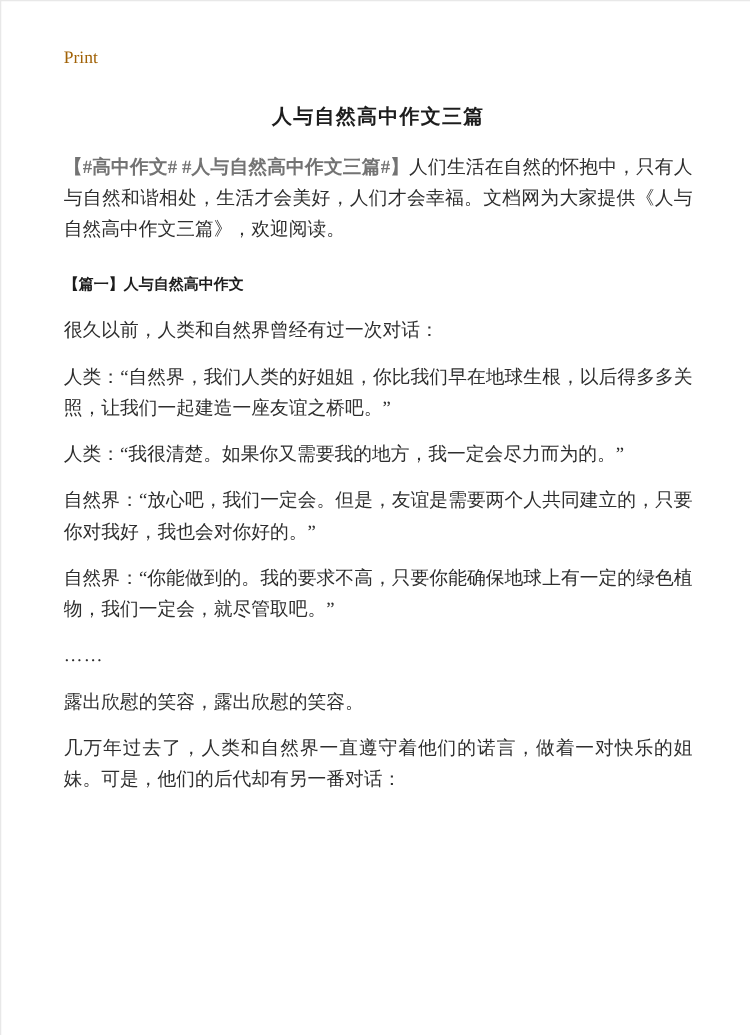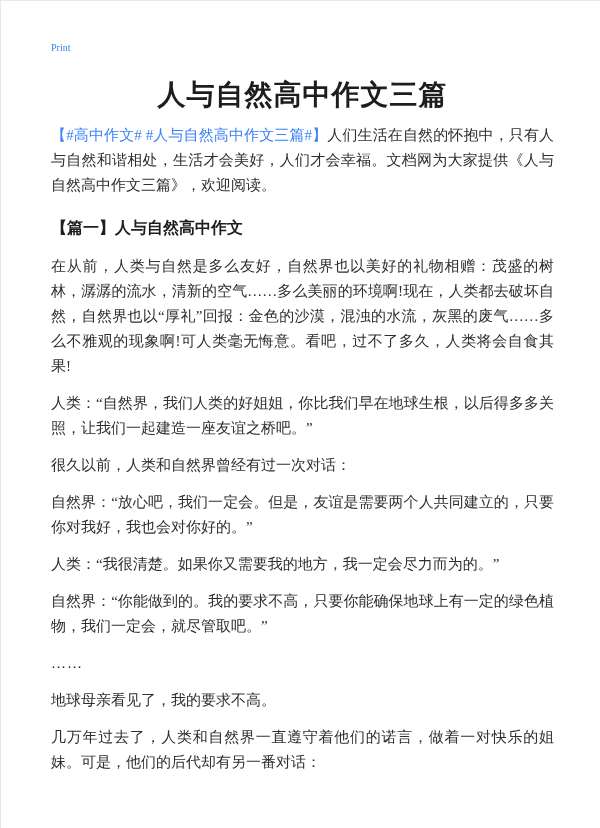--- a/index.html
+++ b/index.html
@@ -15,56 +15,56 @@
     font-family: "Liberation Serif", "DejaVu Serif", serif;
     color: #2e2e2e;
     border-top: 1px solid #e8e8e8;
     border-left: 1px solid #e8e8e8;
     box-sizing: border-box;
   }
   .page {
     padding: 36px 46px 0 50px;
   }
   .print-link {
-    font-size: 10px;
-    color: #3b82f6;
+    font-size: 14px;
+    color: #a16207;
     line-height: 18px;
     display: inline-block;
     cursor: pointer;
   }
   .doc-title {
     margin: 24px 0 0 0;
     text-align: center;
-    font-size: 28px;
+    font-size: 16px;
     font-weight: bold;
     color: #1d1d1d;
     letter-spacing: 1px;
     line-height: 28px;
   }
   .content {
     margin-top: 14px;
     font-size: 15px;
     line-height: 25px;
   }
   .para {
     margin: 0 0 12px 0;
     text-align: justify;
     text-justify: inter-ideograph;
     word-break: break-all;
   }
   .para.ellipsis-row {
     letter-spacing: 1px;
   }
   .intro-bold {
-    font-weight: normal;
-    color: #3b82f6;
+    font-weight: bold;
+    color: #737373;
   }
   .section-heading {
     margin: 18px 0 14px 0;
-    font-size: 16px;
+    font-size: 12px;
     font-weight: bold;
     color: #1d1d1d;
     line-height: 24px;
   }
 </style>
 </head>
 <body>
 
 <div class="page">
 
@@ -72,32 +72,31 @@
 
   <h1 class="doc-title">人与自然高中作文三篇</h1>
 
   <div class="content">
 
     <p class="para"><span class="intro-bold">【#高中作文# #人与自然高中作文三篇#】</span><span>人们生活在自然的怀抱中，只有人与自然和谐相处，生活才会美好，人们才会幸福。文档网为大家提供《人与自然高中作文三篇》，欢迎阅读。</span></p>
 
     <h2 class="section-heading">【篇一】人与自然高中作文</h2>
 
 
-    <p class="para">在从前，人类与自然是多么友好，自然界也以美好的礼物相赠：茂盛的树林，潺潺的流水，清新的空气……多么美丽的环境啊!现在，人类都去破坏自然，自然界也以“厚礼”回报：金色的沙漠，混浊的水流，灰黑的废气……多么不雅观的现象啊!可人类毫无悔意。看吧，过不了多久，人类将会自食其果!</p>
+
+    <p class="para">很久以前，人类和自然界曾经有过一次对话：</p>
 
     <p class="para">人类：“自然界，我们人类的好姐姐，你比我们早在地球生根，以后得多多关照，让我们一起建造一座友谊之桥吧。”</p>
 
-    <p class="para">很久以前，人类和自然界曾经有过一次对话：</p>
+    <p class="para">人类：“我很清楚。如果你又需要我的地方，我一定会尽力而为的。”</p>
 
     <p class="para">自然界：“放心吧，我们一定会。但是，友谊是需要两个人共同建立的，只要你对我好，我也会对你好的。”</p>
-
-    <p class="para">人类：“我很清楚。如果你又需要我的地方，我一定会尽力而为的。”</p>
 
     <p class="para">自然界：“你能做到的。我的要求不高，只要你能确保地球上有一定的绿色植物，我们一定会，就尽管取吧。”</p>
 
     <p class="para ellipsis-row">……</p>
 
-    <p class="para">地球母亲看见了，我的要求不高。</p>
+    <p class="para">露出欣慰的笑容，露出欣慰的笑容。</p>
 
     <p class="para">几万年过去了，人类和自然界一直遵守着他们的诺言，做着一对快乐的姐妹。可是，他们的后代却有另一番对话：</p>
 
   </div>
 </div>
 
 </body></html>

